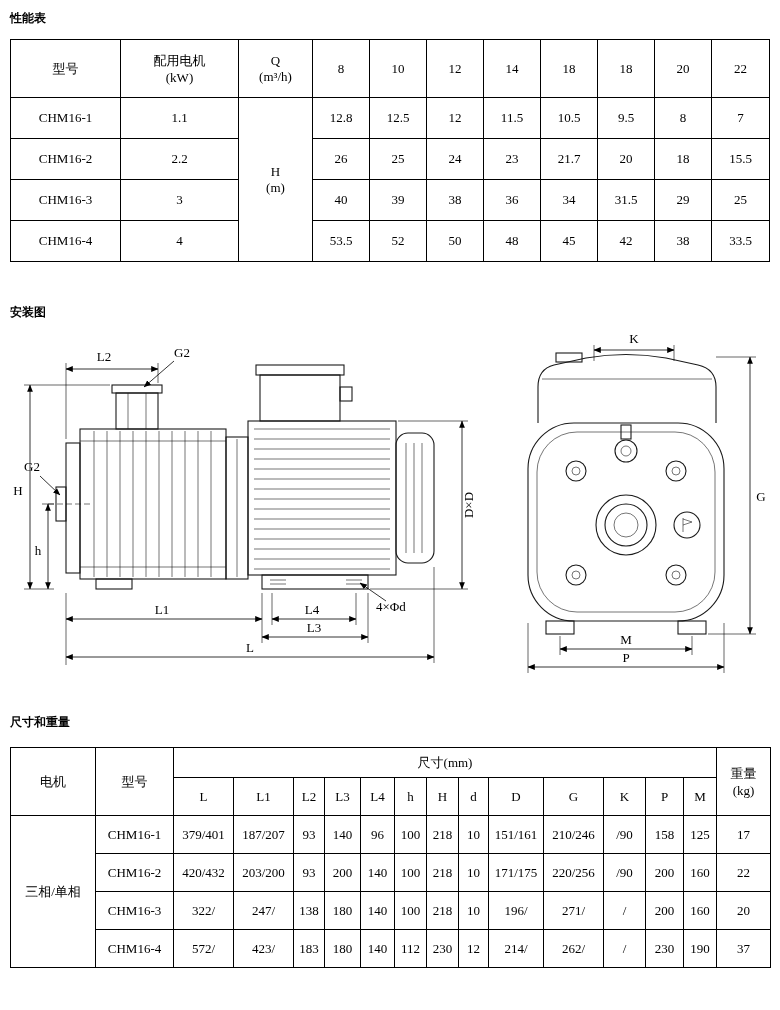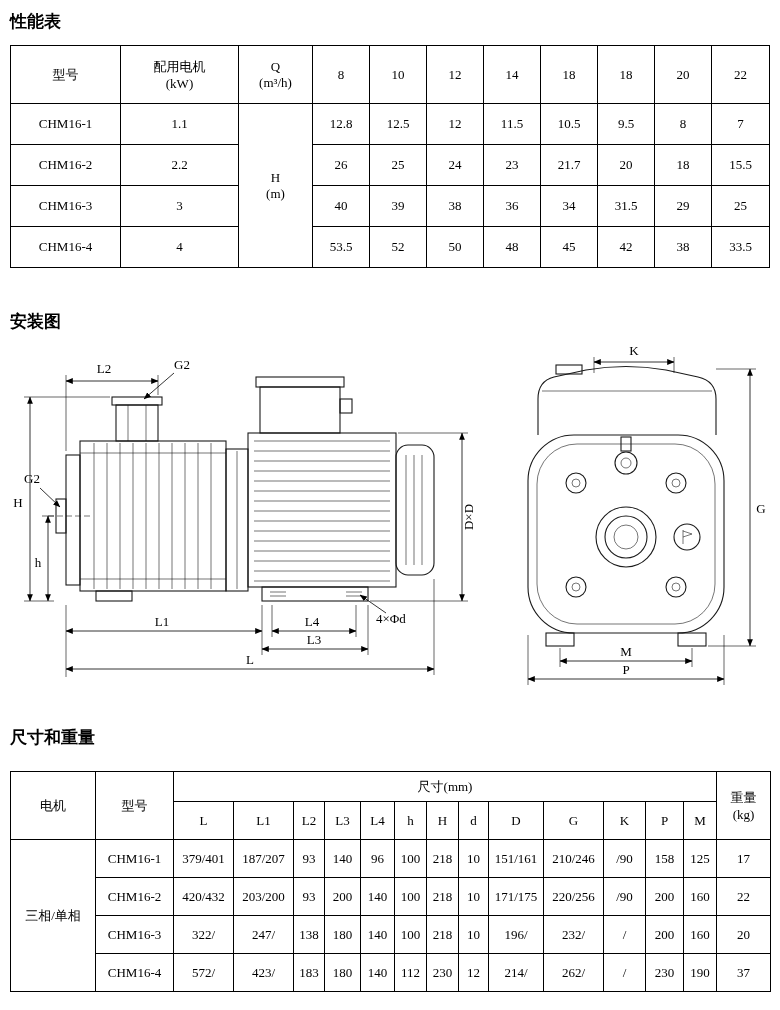--- a/index.html
+++ b/index.html
@@ -4,24 +4,24 @@
 <style>
   * { box-sizing: border-box; }
   html,body { margin:0; padding:0; background:#fff; color:#000; }
   body {
     width:780px; min-height:1010px;
     padding:8px 10px 14px;
     font-family:"Liberation Serif","DejaVu Serif",serif;
   }
   h2.sec {
     font-family:Liberation Serif, serif;
-    font-size:17px; font-weight:bold; margin:2px 0 12px;
+    font-size:12px; font-weight:bold; margin:2px 0 12px;
   }
   h2.sec.mid { margin:42px 0 10px; }
-  h2.sec.low { margin:38px 0 22px; }
+  h2.sec.low { margin:38px 0 16px; }
   table.tbl { border-collapse:collapse; table-layout:fixed; width:760px; }
   table.tbl th, table.tbl td {
     border:1px solid #000; text-align:center; vertical-align:middle;
     font-weight:normal; font-size:13px; white-space:pre-line; padding:2px 1px;
     overflow:hidden;
   }
   .perf tr.hdr th { height:58px; }
   .perf td { height:41px; }
   .dims tr.grp th { height:30px; }
   .dims tr.sub th { height:38px; }
@@ -409,21 +409,21 @@
       <td>CHM16-3</td>
       <td>322/</td>
       <td>247/</td>
       <td>138</td>
       <td>180</td>
       <td>140</td>
       <td>100</td>
       <td>218</td>
       <td>10</td>
       <td>196/</td>
-      <td>232/</td>
+      <td>271/</td>
       <td>/</td>
       <td>200</td>
       <td>160</td>
       <td>20</td>
     </tr>
     <tr>
       <td>CHM16-4</td>
       <td>572/</td>
       <td>423/</td>
       <td>183</td>

